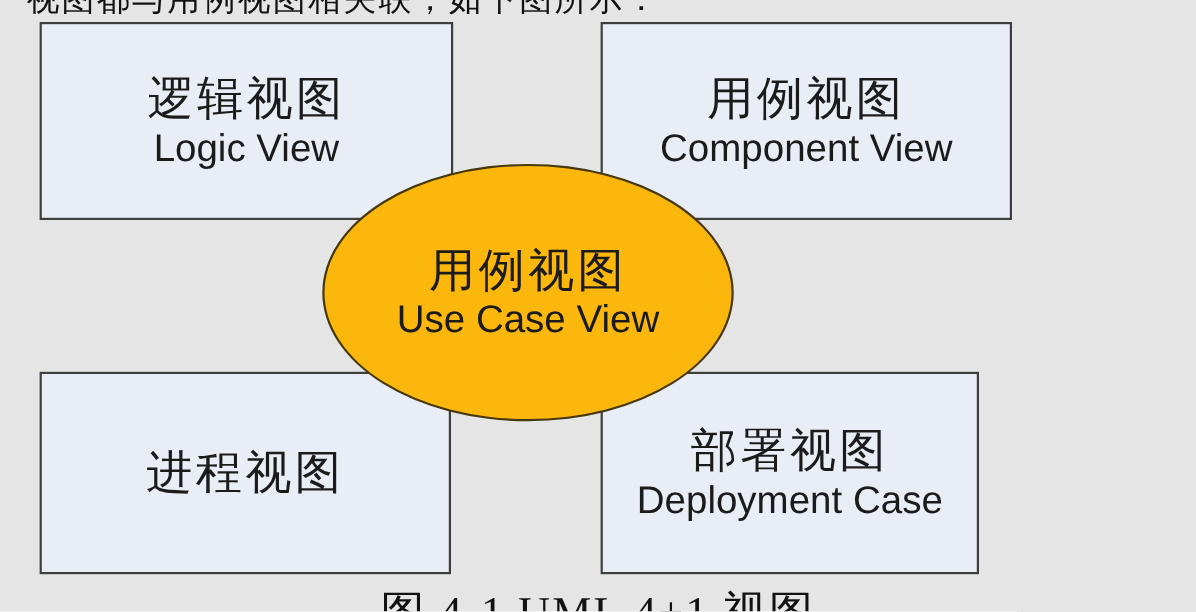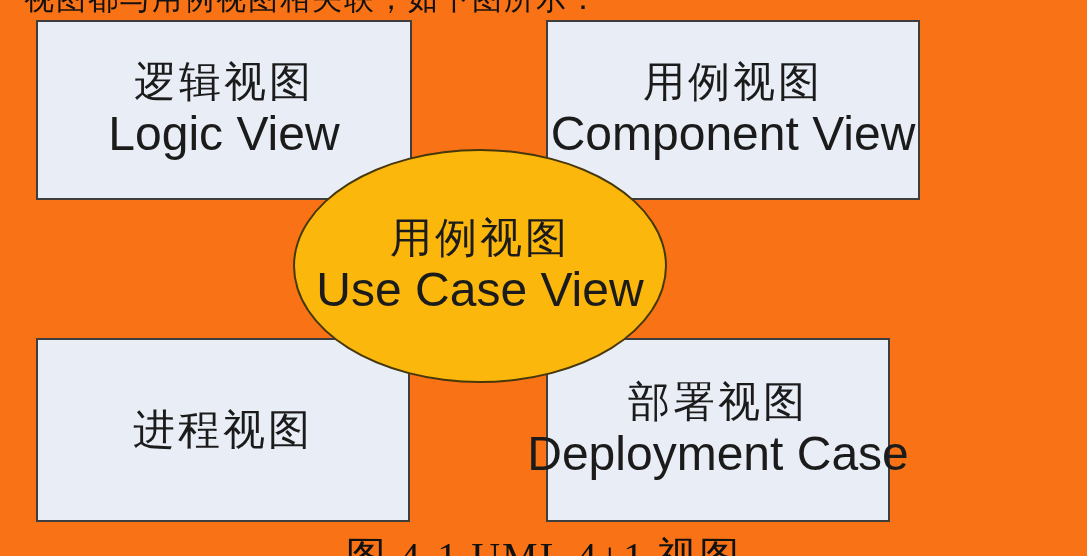--- a/index.html
+++ b/index.html
@@ -8,21 +8,21 @@
     --ellipse-fill: #FBB70C;
     --ellipse-border: #46380A;
     --text-color: #1B1B1B;
   }
   * { margin: 0; padding: 0; box-sizing: border-box; }
   html, body { background: #ffffff; }
   .page {
     position: relative;
     width: 1087px;
     height: 556px;
-    background: #f97316;
+    background: #e5e5e5;
     overflow: hidden;
     font-family: "Liberation Sans", "DejaVu Sans", sans-serif;
     color: var(--text-color);
   }
   
   .top-clip {
     position: absolute;
     left: 0; top: 0;
     width: 100%; height: 13px;
     overflow: hidden;
@@ -50,21 +50,21 @@
   .box-tr { left: 546px; top: 20px;  width: 374px; height: 180px; }
   .box-bl { left: 36px;  top: 338px; width: 374px; height: 184px; }
   .box-br { left: 546px; top: 338px; width: 344px; height: 184px; }
   .zh {
     font-size: 42px;
     letter-spacing: 3px;
     line-height: 1.18;
     white-space: nowrap;
   }
   .en {
-    font-size: 48px;
+    font-size: 35px;
     line-height: 1.18;
     white-space: nowrap;
   }
   .ellipse {
     position: absolute;
     left: 293px; top: 149px;
     width: 374px; height: 234px;
     background: var(--ellipse-fill);
     border: 2px solid var(--ellipse-border);
     border-radius: 50%;

